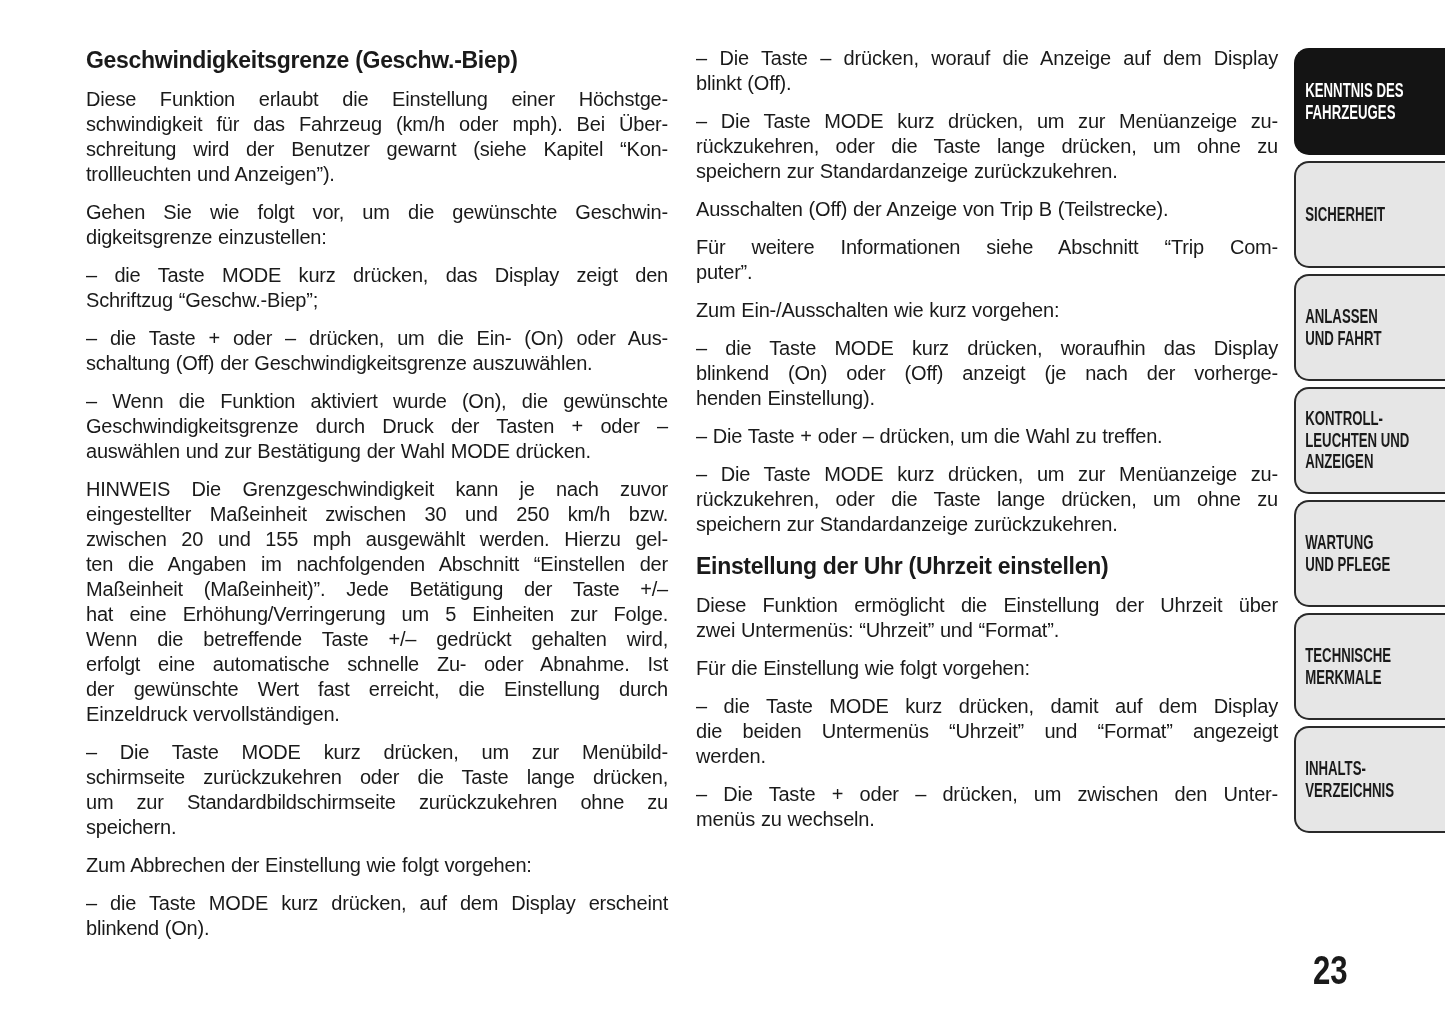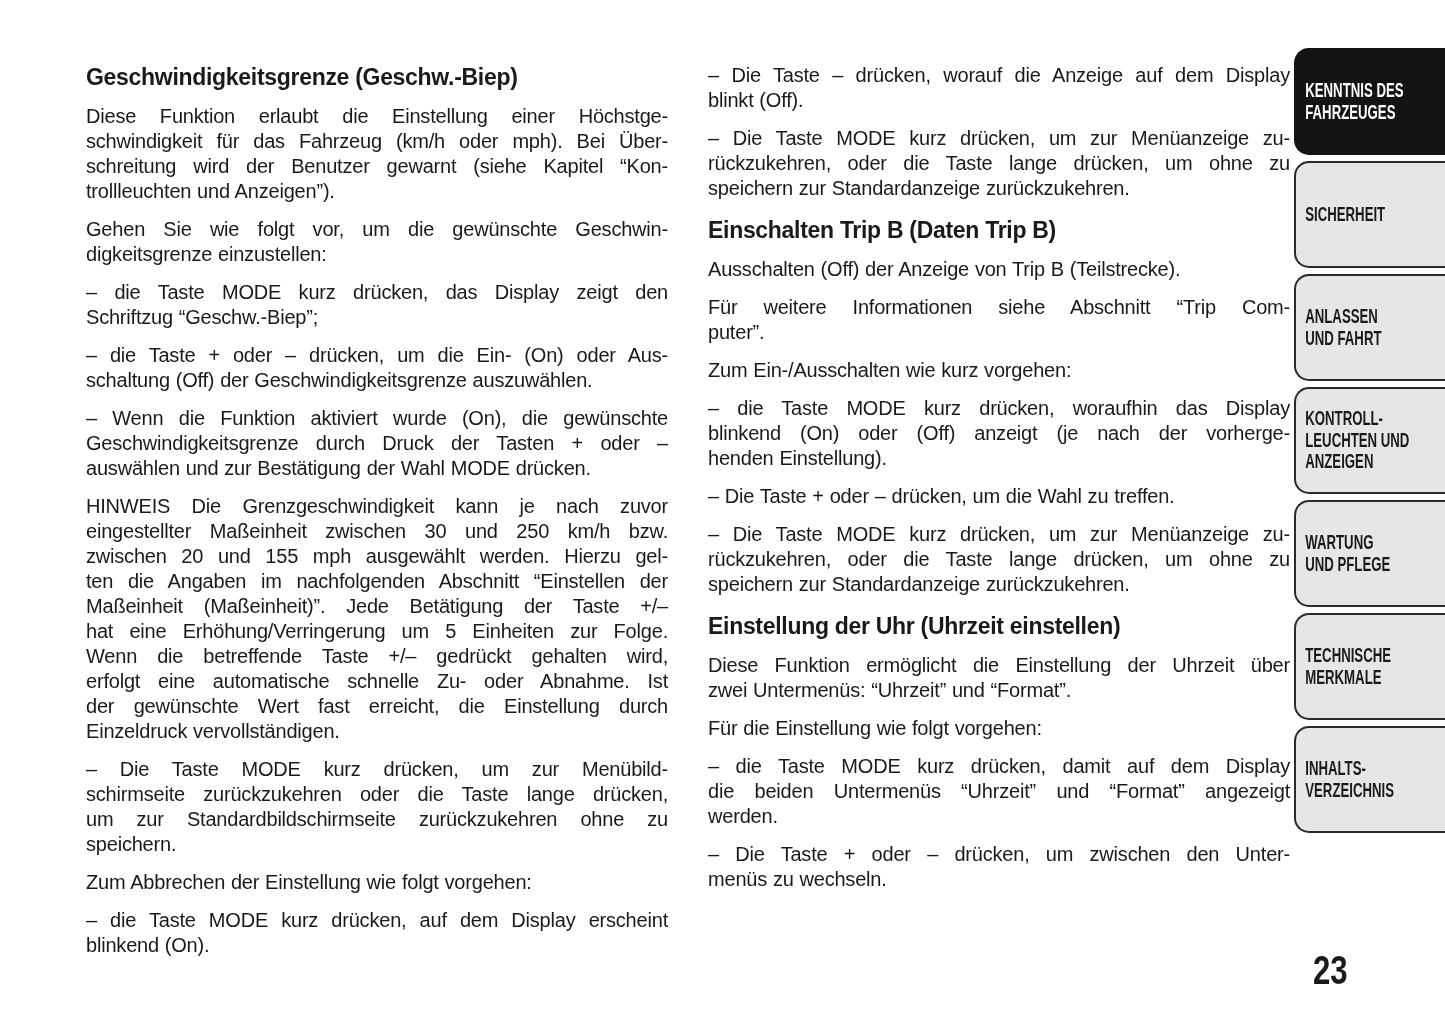--- a/index.html
+++ b/index.html
@@ -6,25 +6,25 @@
   body {
     width: 1445px; height: 1026px;
     background: #ffffff;
     font-family: "Liberation Sans", sans-serif;
     color: var(--text, #1a1a1a);
     position: relative;
     overflow: hidden;
   }
   .col {
     position: absolute;
-    top: 63px;
+    top: 46px;
     width: 582px;
   }
   .col-left { left: 86px; }
-  .col-right { left: 696px; margin-left: 12px; }
+  .col-right { left: 696px; }
   .block { margin: 0 0 13px 0; }
   .para .line {
     font-size: 20px;
     line-height: 25px;
     letter-spacing: -0.2px;
     text-align: justify;
     text-align-last: justify;
     word-spacing: 0.5px;
   }
   .para .line:last-child {
@@ -146,23 +146,20 @@
   <div class="col col-right">
       <div class="block para">
         <div class="line">– Die Taste – drücken, worauf die Anzeige auf dem Display</div>
         <div class="line">blinkt (Off).</div>
       </div>
       <div class="block para">
         <div class="line">– Die Taste MODE kurz drücken, um zur Menüanzeige zu-</div>
         <div class="line">rückzukehren, oder die Taste lange drücken, um ohne zu</div>
         <div class="line">speichern zur Standardanzeige zurückzukehren.</div>
       </div>
-      <div class="block heading">
-        <div class="line">Einschalten Trip B (Daten Trip B)</div>
-      </div>
       <div class="block para">
         <div class="line">Ausschalten (Off) der Anzeige von Trip B (Teilstrecke).</div>
       </div>
       <div class="block para">
         <div class="line">Für weitere Informationen siehe Abschnitt “Trip Com-</div>
         <div class="line">puter”.</div>
       </div>
       <div class="block para">
         <div class="line">Zum Ein-/Ausschalten wie kurz vorgehen:</div>
       </div>

